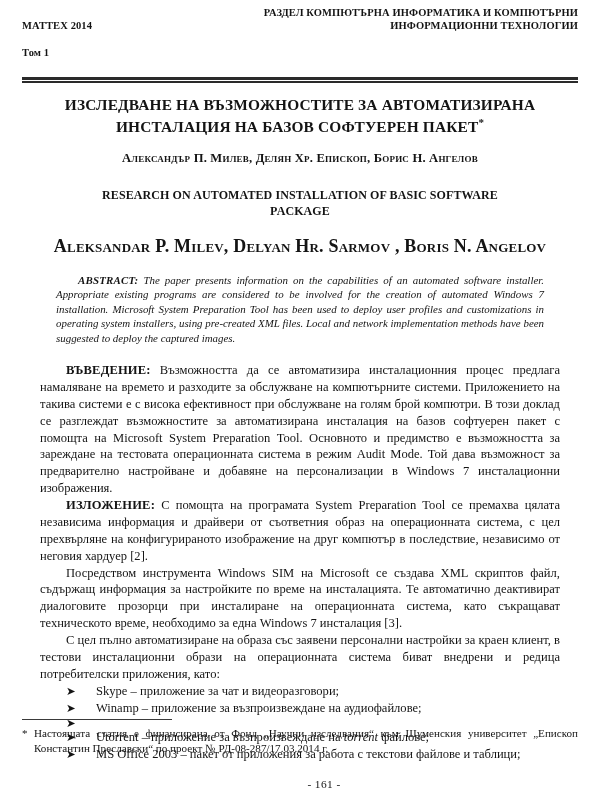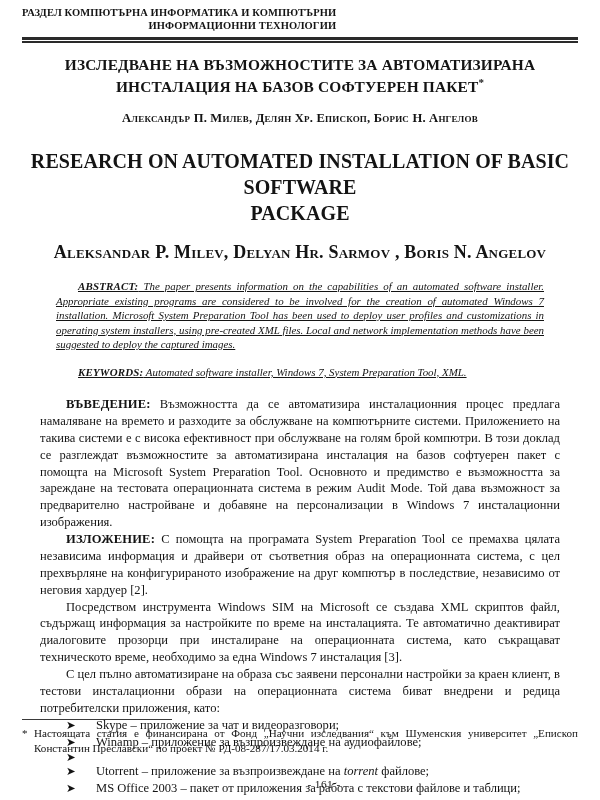--- a/index.html
+++ b/index.html
@@ -69,37 +69,36 @@
     font-weight: bold;
     font-size: 12.6px;
     letter-spacing: 0.2px;
   }
   .smallcaps { font-variant: small-caps; }
 
   .title-en {
     margin-top: 22px;
     text-align: center;
     font-weight: bold;
-    font-size: 20px;
+    font-size: 12px;
     line-height: 1.30;
     letter-spacing: 0.1px;
   }
 
   .authors-en {
     margin-top: 16px;
     text-align: center;
     font-weight: bold;
     font-size: 18px;
     letter-spacing: 0.2px;
   }
 
   
   .abstract-block {
     margin: 16px 34px 8px 34px;
-    text-decoration: underline;
   }
   .abstract {
     font-style: italic;
     font-size: 10.9px;
     line-height: 1.33;
     text-align: justify;
     text-indent: 22px;
   }
   .abstract b, .keywords b {
     font-weight: bold;
@@ -191,20 +190,24 @@
     letter-spacing: 0.4px;
     padding-left: 48px;
   }
 </style>
 </head>
 <body>
 
 <div class="page">
 
   <div class="runhead">
+    <div class="runhead-left">
+      <div>MATTEX 2014</div>
+      <div>Том 1</div>
+    </div>
     <div class="runhead-right">
       <div>РАЗДЕЛ  КОМПЮТЪРНА ИНФОРМАТИКА И КОМПЮТЪРНИ</div>
       <div>ИНФОРМАЦИОННИ ТЕХНОЛОГИИ</div>
     </div>
   </div>
 
   <div class="rule-double"></div>
 
   <div class="title-bg">
     <div>ИЗСЛЕДВАНЕ НА ВЪЗМОЖНОСТИТЕ ЗА АВТОМАТИЗИРАНА</div>
@@ -215,21 +218,20 @@
 
   <div class="title-en">
     <div>RESEARCH ON AUTOMATED INSTALLATION OF BASIC SOFTWARE</div>
     <div>PACKAGE</div>
   </div>
 
   <div class="authors-en smallcaps">Aleksandar P. Milev,  Delyan Hr. Sarmov ,  Boris N. Angelov</div>
 
   <div class="abstract-block">
     <div class="abstract"><b>ABSTRACT:</b><span> The paper presents information on the capabilities of an automated software installer. Appropriate existing programs are considered to be involved for the creation of automated Windows 7 installation. Microsoft System Preparation Tool has been used to deploy user profiles and customizations in operating system installers, using pre-created XML files. Local and network implementation methods have been suggested to deploy the captured images.</span></div>
-    <div class="keywords"><b>KEYWORDS:</b><span> Automated software installer, Windows 7, System Preparation Tool, XML.</span></div>
   </div>
 
   <div class="body">
 
     <p class="para"><span class="section-label">ВЪВЕДЕНИЕ:</span><span> Възможността да се автоматизира инсталационния процес предлага намаляване на времето и разходите за обслужване на компютърните системи. Приложението на такива системи е с висока ефективност при обслужване на голям брой компютри. В този доклад се разглеждат възможностите за автоматизирана инсталация на базов софтуерен пакет с помощта на Microsoft System Preparation Tool. Основното и предимство е възможността за зареждане на тестовата операционната система в режим Audit Mode. Той дава възможност за предварително настройване и добавяне на персонализации в Windows 7 инсталационни изображения.</span></p>
 
     <p class="para para-gap"><span class="section-label">ИЗЛОЖЕНИЕ:</span><span> С помощта на програмата System Preparation Tool се премахва цялата независима информация и драйвери от съответния образ на операционната система, с цел прехвърляне на конфигурираното изображение на друг компютър в последствие, независимо от неговия хардуер [2].</span></p>
 
     <p class="para">Посредством инструмента Windows SIM на Microsoft се създава XML скриптов файл, съдържащ информация за настройките по време на инсталацията. Те автоматично деактивират диалоговите прозорци при инсталиране на операционната система, като съкращават техническото време, необходимо за една Windows 7 инсталация [3].</p>
 

